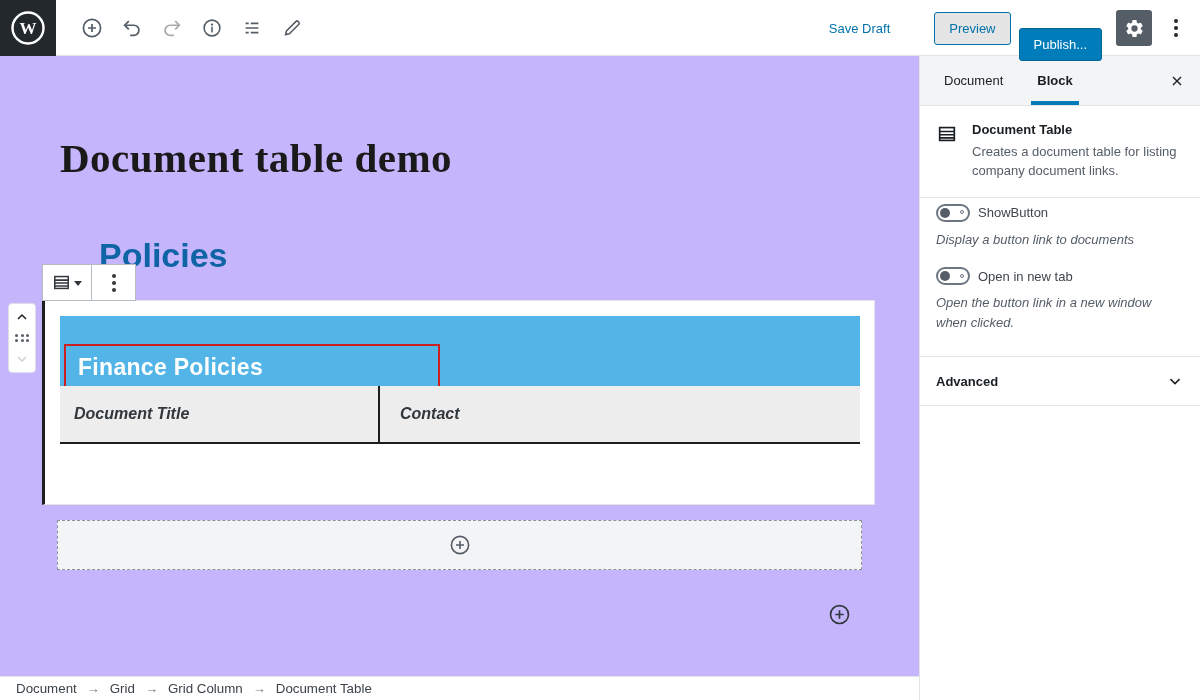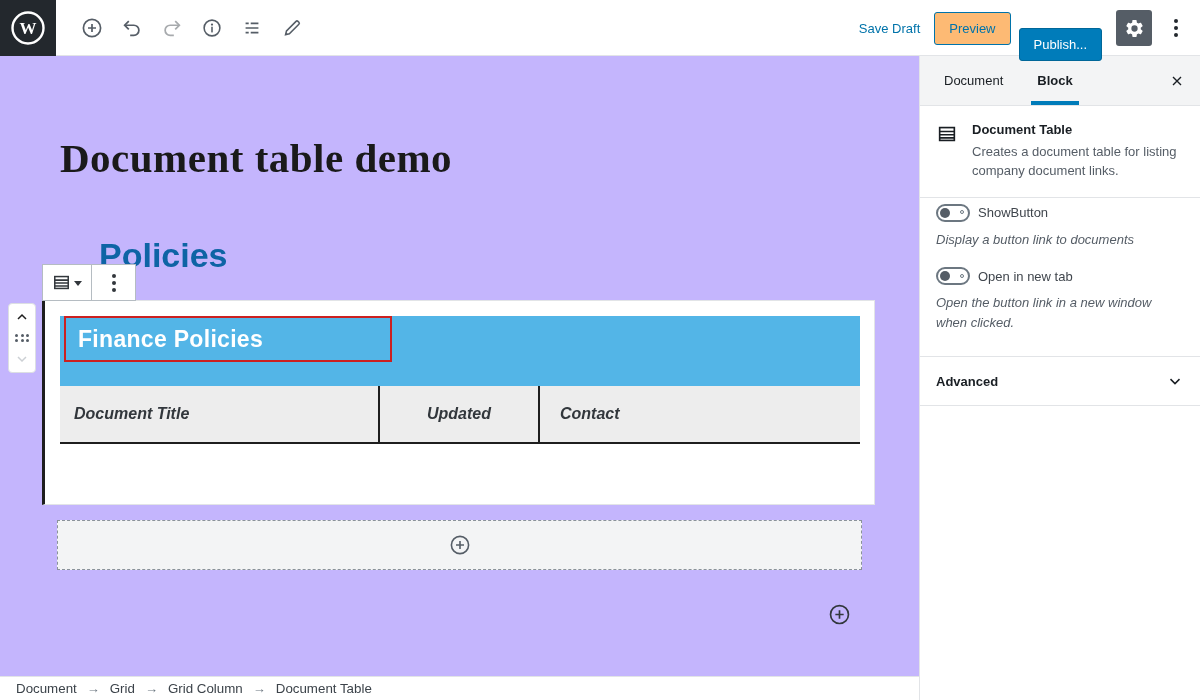--- a/index.html
+++ b/index.html
@@ -19,23 +19,23 @@
 
   
   .topbar{position:absolute;left:0;top:0;width:1200px;height:56px;background:#fff;
     border-bottom:1px solid var(--border-gray);z-index:40;}
   .wp-logo{position:absolute;left:0;top:0;width:56px;height:56px;background:var(--toolbar-dark);
     display:flex;align-items:center;justify-content:center;}
   .tb-icons{position:absolute;left:72px;top:12px;display:flex;}
   .tb-btn{width:40px;height:32px;display:flex;align-items:center;justify-content:center;color:var(--icon-gray);}
   .tb-btn.disabled{color:#a7aaad;}
   .tb-right{position:absolute;right:12px;top:0;height:56px;display:flex;align-items:center;}
-  .save-draft{color:var(--link-blue);font-size:13px;margin-right:14px;}
+  .save-draft{color:var(--link-blue);font-size:13px;margin-right:44px;}
   .btn-preview{height:33px;padding:0 14px;border:1px solid var(--link-blue);border-radius:3px;
-    color:var(--link-blue);font-size:13px;background:#fdba74;margin-right:8px;}
+    color:var(--link-blue);font-size:13px;background:#e5e5e5;margin-right:8px;}
   .btn-publish{height:33px;padding:0 14px;border:1px solid #006799;border-radius:3px;
     color:#fff;font-size:13px;background:var(--accent-blue);margin-right:14px;margin-top:32px;}
   .btn-gear{width:36px;height:36px;border-radius:3px;background:var(--active-button-gray);
     display:flex;align-items:center;justify-content:center;color:#fff;margin-right:12px;}
   .dots-v{display:flex;flex-direction:column;gap:3px;align-items:center;}
   .dots-v i{width:4px;height:4px;border-radius:50%;background:currentColor;display:block;}
   .btn-more{color:var(--toolbar-dark);width:24px;height:36px;display:flex;align-items:center;justify-content:center;}
 
   
   .sidebar{position:absolute;right:0;top:56px;width:281px;height:644px;background:#fff;
@@ -79,21 +79,21 @@
     border-radius:4px;background:#fff;display:flex;flex-direction:column;align-items:center;
     justify-content:space-between;padding:4px 0;z-index:5;}
   .mover button{width:22px;height:18px;display:flex;align-items:center;justify-content:center;color:#1e1e1e;}
   .mover .disabled{color:#ccd0d4;}
   .drag-dots{display:grid;grid-template-columns:repeat(3,3px);grid-gap:2.5px;}
   .drag-dots i{width:3px;height:3px;border-radius:50%;background:#555d66;display:block;}
 
   .block-card{position:absolute;left:42px;top:244px;width:833px;height:205px;background:#fff;
     border:1px solid var(--border-gray);border-left:3px solid #1e1e1e;z-index:2;}
   .caption-bar{position:absolute;left:15px;top:15px;width:800px;height:70px;background:var(--table-header-blue);}
-  .caption-field{position:absolute;left:4px;top:0;width:328px;height:46px;border:2px solid var(--selection-red);
+  .caption-field{position:absolute;left:4px;top:28px;width:376px;height:46px;border:2px solid var(--selection-red);
     display:flex;align-items:center;}
   .caption-text{color:#fff;font-size:23px;font-weight:700;padding-left:12px;letter-spacing:.3px;}
   .thead-row{position:absolute;left:15px;top:85px;width:800px;height:58px;background:#ededed;
     border-bottom:2px solid #1e1e1e;display:flex;}
   .th{display:flex;align-items:center;font-size:16px;font-weight:600;color:#32373c;font-style:italic;}
   .th.c1{width:318px;padding-left:14px;}
   .th.c2{width:160px;border-left:2px solid #1e1e1e;justify-content:center;}
   .th.c3{width:322px;border-left:2px solid #1e1e1e;padding-left:20px;}
   .add-row{position:absolute;left:15px;top:157px;height:33px;padding:0 14px 0 10px;background:var(--accent-blue);
     border-radius:4px;display:flex;align-items:center;gap:8px;color:#fff;font-size:13.5px;font-weight:700;}
@@ -297,21 +297,20 @@
   </div>
 
   <div class="block-card">
     <div class="caption-bar">
       <div class="caption-field">
         <span class="caption-text">Finance Policies</span>
       </div>
     </div>
     <div class="thead-row">
       <div class="th c1">Document Title</div>
-      <div class="th c2">Updated</div>
       <div class="th c3">Contact</div>
     </div>
   </div>
 
   <button class="appender">
     <span>
       <svg width="24" height="24" viewBox="0 0 24 24" fill="none" stroke="currentColor" stroke-width="1.6">
         <circle cx="12" cy="12" r="8.6"></circle>
           <path d="M12 8v8M8 12h8"></path>
       </svg>

